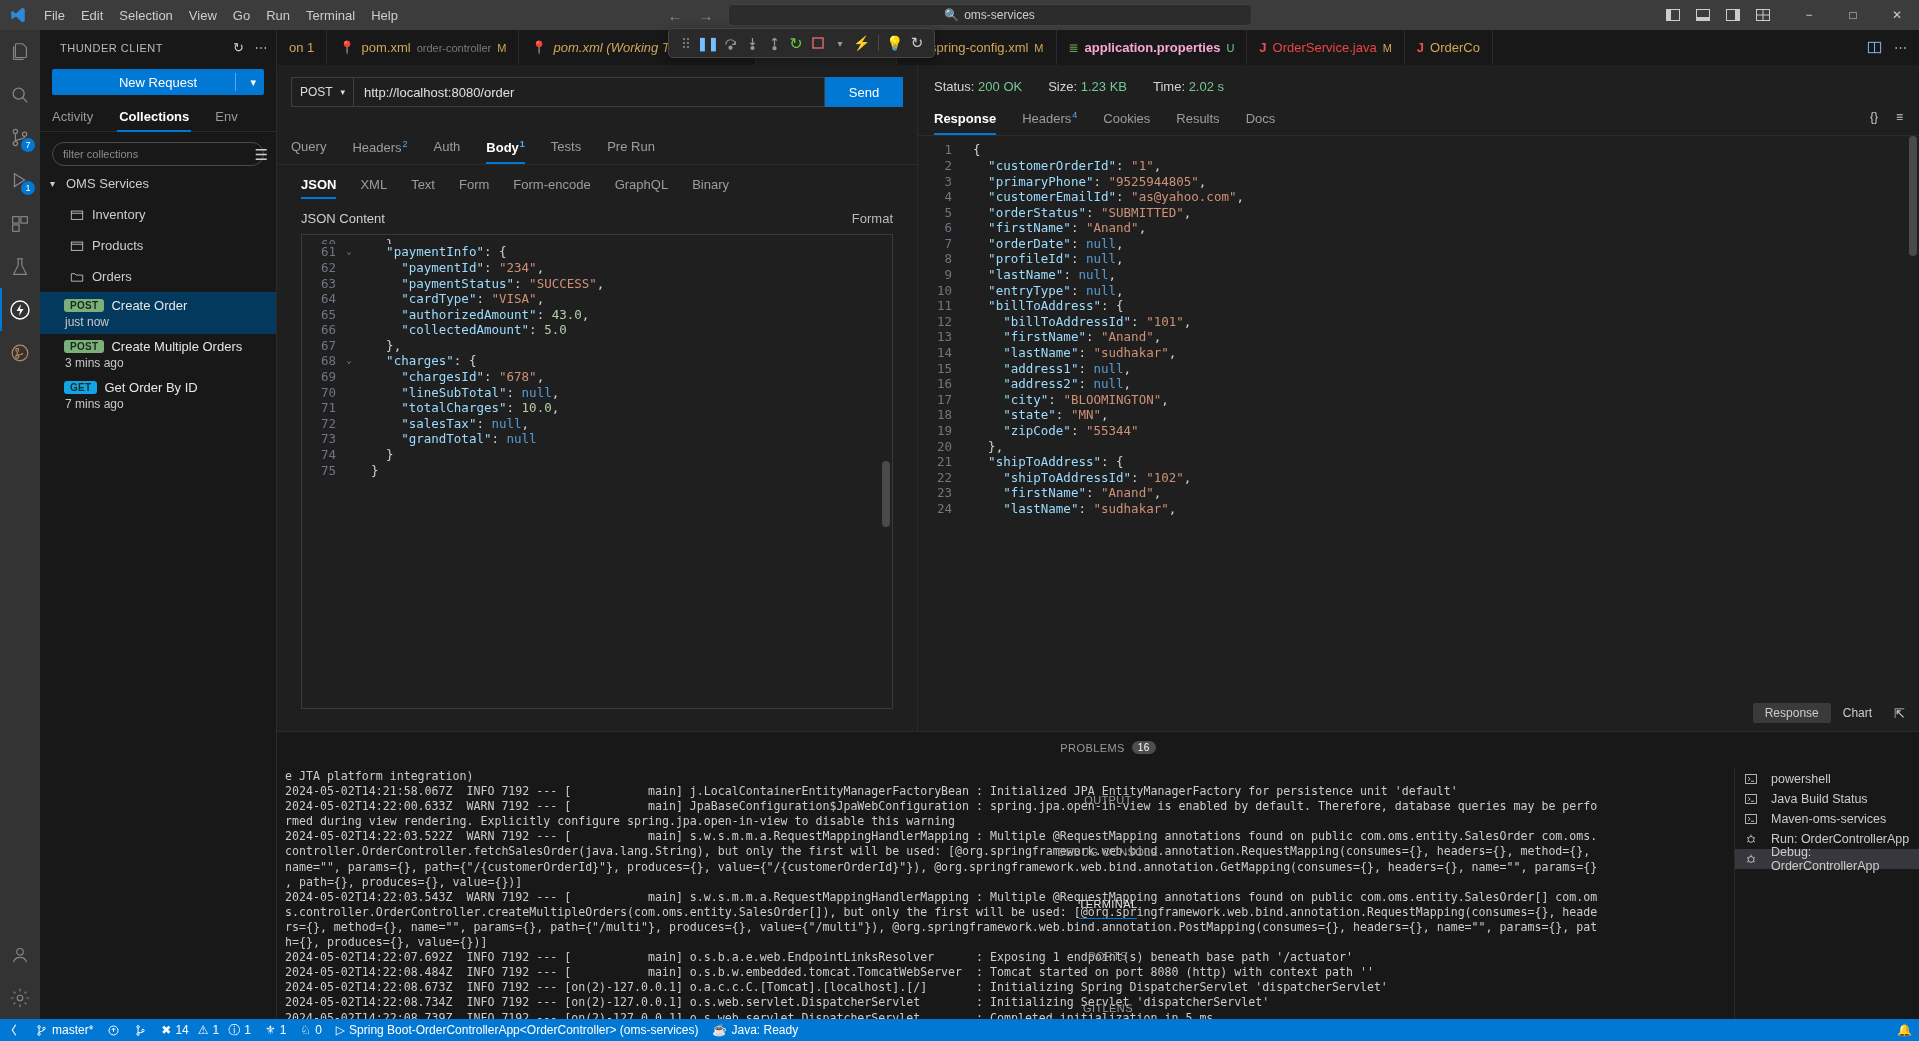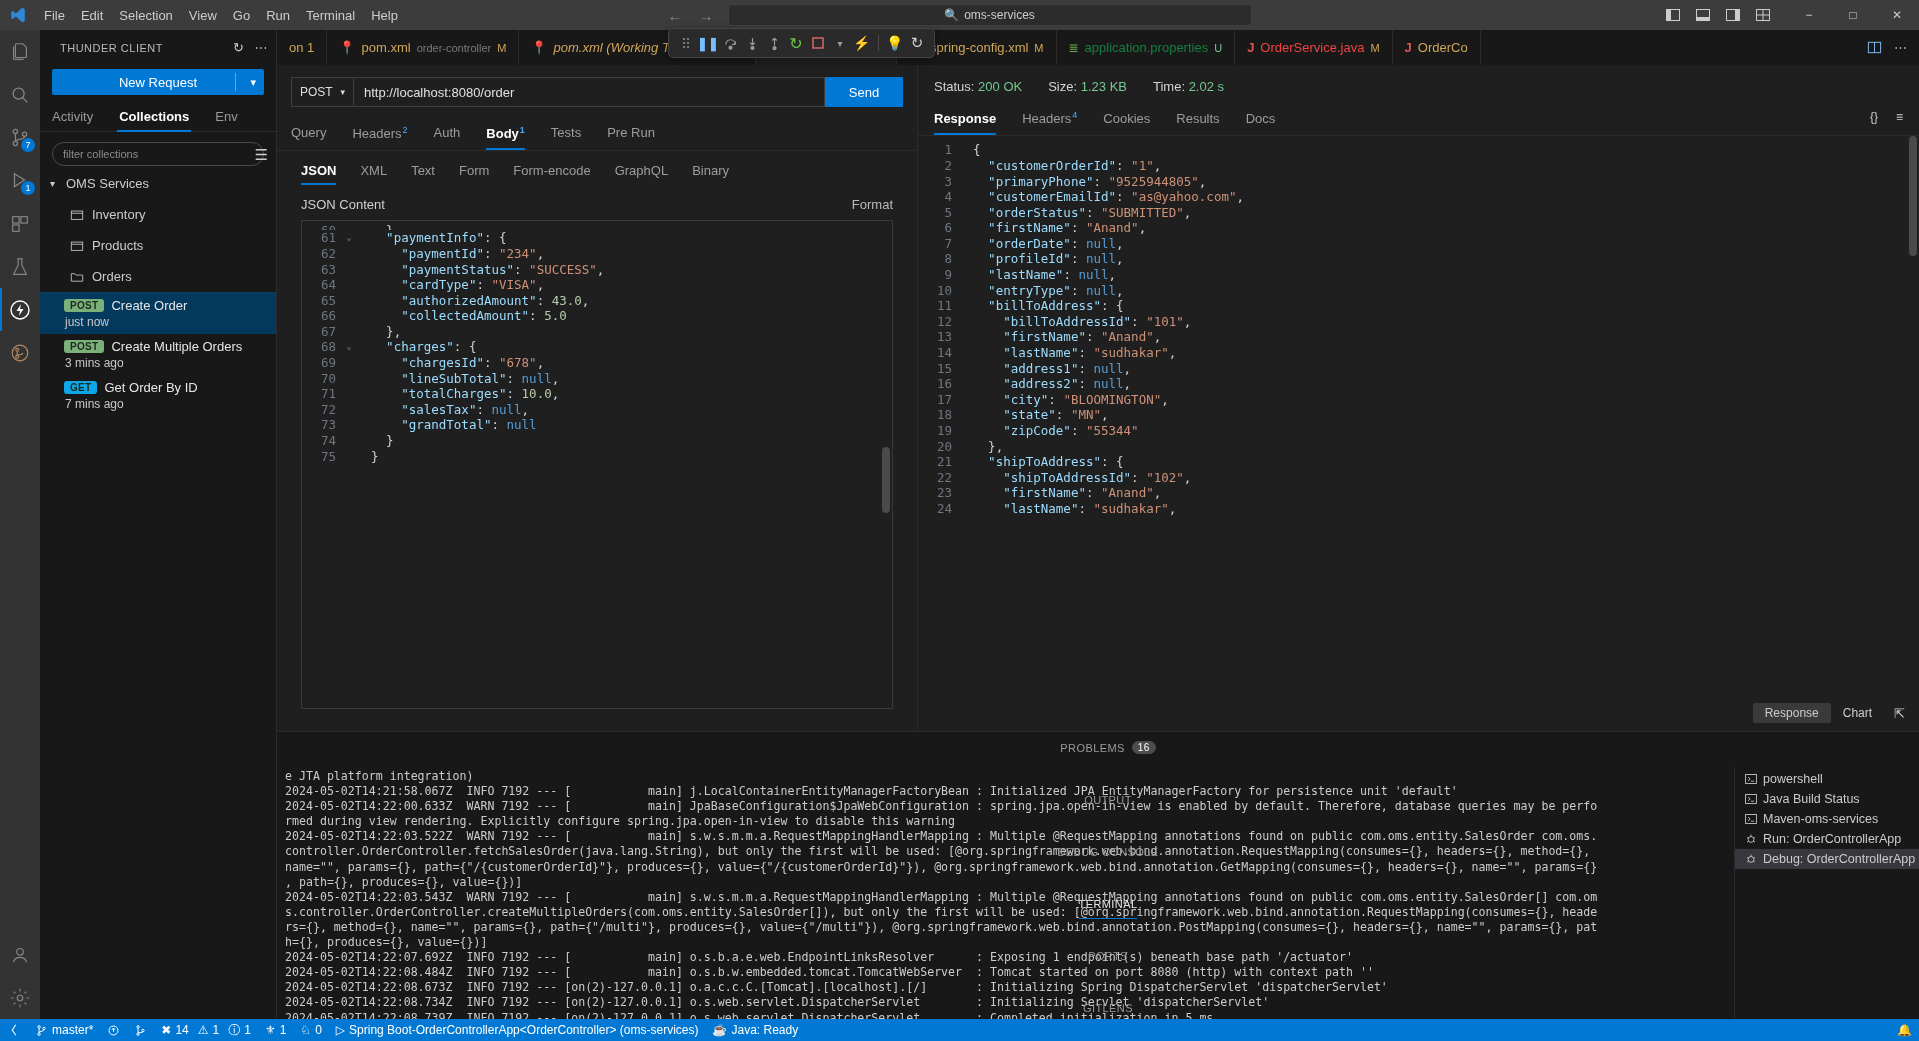--- a/index.html
+++ b/index.html
@@ -128,21 +128,21 @@
     font-size: 12px; color: #dddddd; background: #1f1f1f;
   }
   .urlinput {
     flex: 1; height: 30px; border: 1px solid #3f3f3f; background: #1f1f1f;
     display: flex; align-items: center; padding: 0 10px; font-size: 13px; color: #e0e0e0;
   }
   .sendbtn {
     width: 78px; height: 30px; background: #0078d4; color: #fff; font-size: 13px;
     display: flex; align-items: center; justify-content: center;
   }
-  .reqtabs { display: flex; gap: 26px; padding: 0 14px; margin-top: 2px; border-bottom:1px solid #2b2b2b; }
+  .reqtabs { display: flex; gap: 26px; padding: 0 14px; margin-top: 16px; border-bottom:1px solid #2b2b2b; }
   .rtab { position: relative; padding: 6px 0 9px; font-size: 13px; color: #9d9d9d; }
   .rtab.active { color: #ffffff; font-weight: bold; }
   .rtab.active::after { content:""; position:absolute; left:0; right:0; bottom:0; height:2px; background:#0078d4; }
   .sup { font-size: 9px; color: #4daafc; vertical-align: super; margin-left: 1px; }
   .bodytabs { display: flex; gap: 24px; padding: 12px 24px 0 24px; font-size: 13px; color:#9d9d9d;}
   .btab { position: relative; padding-bottom: 7px; }
   .btab.active { color: #ffffff; font-weight: bold; }
   .btab.active::after { content:""; position:absolute; left:0; right:0; bottom:0; height:2px; background:#0078d4; }
   .jsonhdr { display:flex; justify-content: space-between; align-items:flex-start; padding: 12px 24px 8px 24px; font-size: 13px; color:#cfcfcf; }
   .jsonhdr .fmt { color:#b9b9b9; }
@@ -187,21 +187,21 @@
   .ptab.active::after { content:""; position:absolute; left:0; right:0; bottom:0; height:1px; background:#0078d4; }
   .pcount { background: #4d4d4d; color: #fff; border-radius: 9px; padding: 1px 6px; font-size: 10px; }
   .panel-actions { margin-left: auto; display: flex; gap: 14px; padding-right: 14px; color: #cccccc; font-size: 13px; }
   .panel-body { flex: 1; display: flex; min-height: 0; }
   .term {
     flex: 1; overflow: hidden; padding: 2px 0 0 8px; min-width: 0;
     font-family: "DejaVu Sans Mono", monospace; font-size: 11.6px; line-height: 15.1px;
     color: #cccccc; white-space: pre-wrap; word-break: break-all;
   }
   .termlist { width: 185px; flex: 0 0 185px; border-left: 1px solid #2b2b2b; padding-top: 2px; }
-  .tl-item { height: 20px; display: flex; align-items: center; gap: 6px; padding-left: 10px; font-size: 12.5px; color: #cccccc; }
+  .tl-item { height: 20px; display: flex; align-items: center; gap: 14px; padding-left: 10px; font-size: 12.5px; color: #cccccc; }
   .tl-item.sel { background: #37373d; }
   .tl-ic { font-size: 11px; color: #cccccc; }
 
   
   .statusbar {
     height: 22px; flex: 0 0 22px; background: #0078d4; color: #ffffff;
     display: flex; align-items: center; font-size: 12px; gap: 0;
   }
   .sbi { display: flex; align-items: center; gap: 4px; padding: 0 7px; height: 22px; white-space: nowrap; }
   .sb-spacer { flex: 1; }
@@ -446,21 +446,21 @@
           <span class="fn">Create Order</span>
           <span class="x">✕</span>
         </div>
         <div class="tab">
           <span style="color:#e0793b;font-size:12px;">📶</span>
           <span class="fn" style="color:#cfa75a;">spring-config.xml</span>
           <span class="mk">M</span>
         </div>
         <div class="tab">
           <span style="color:#6aa84f;font-size:12px;">≣</span>
-          <span class="fn" style="color:#15803d;">application.properties</span>
+          <span class="fn" style="color:#f9a8d4;font-weight:bold;">application.properties</span>
           <span class="mk u">U</span>
         </div>
         <div class="tab">
           <span style="color:#e05252;font-weight:bold;">J</span>
           <span class="fn" style="color:#ef4444;">OrderService.java</span>
           <span class="mk">M</span>
         </div>
         <div class="tab">
           <span style="color:#e05252;font-weight:bold;">J</span>
           <span class="fn" style="color:#cfa75a;">OrderCo</span>

